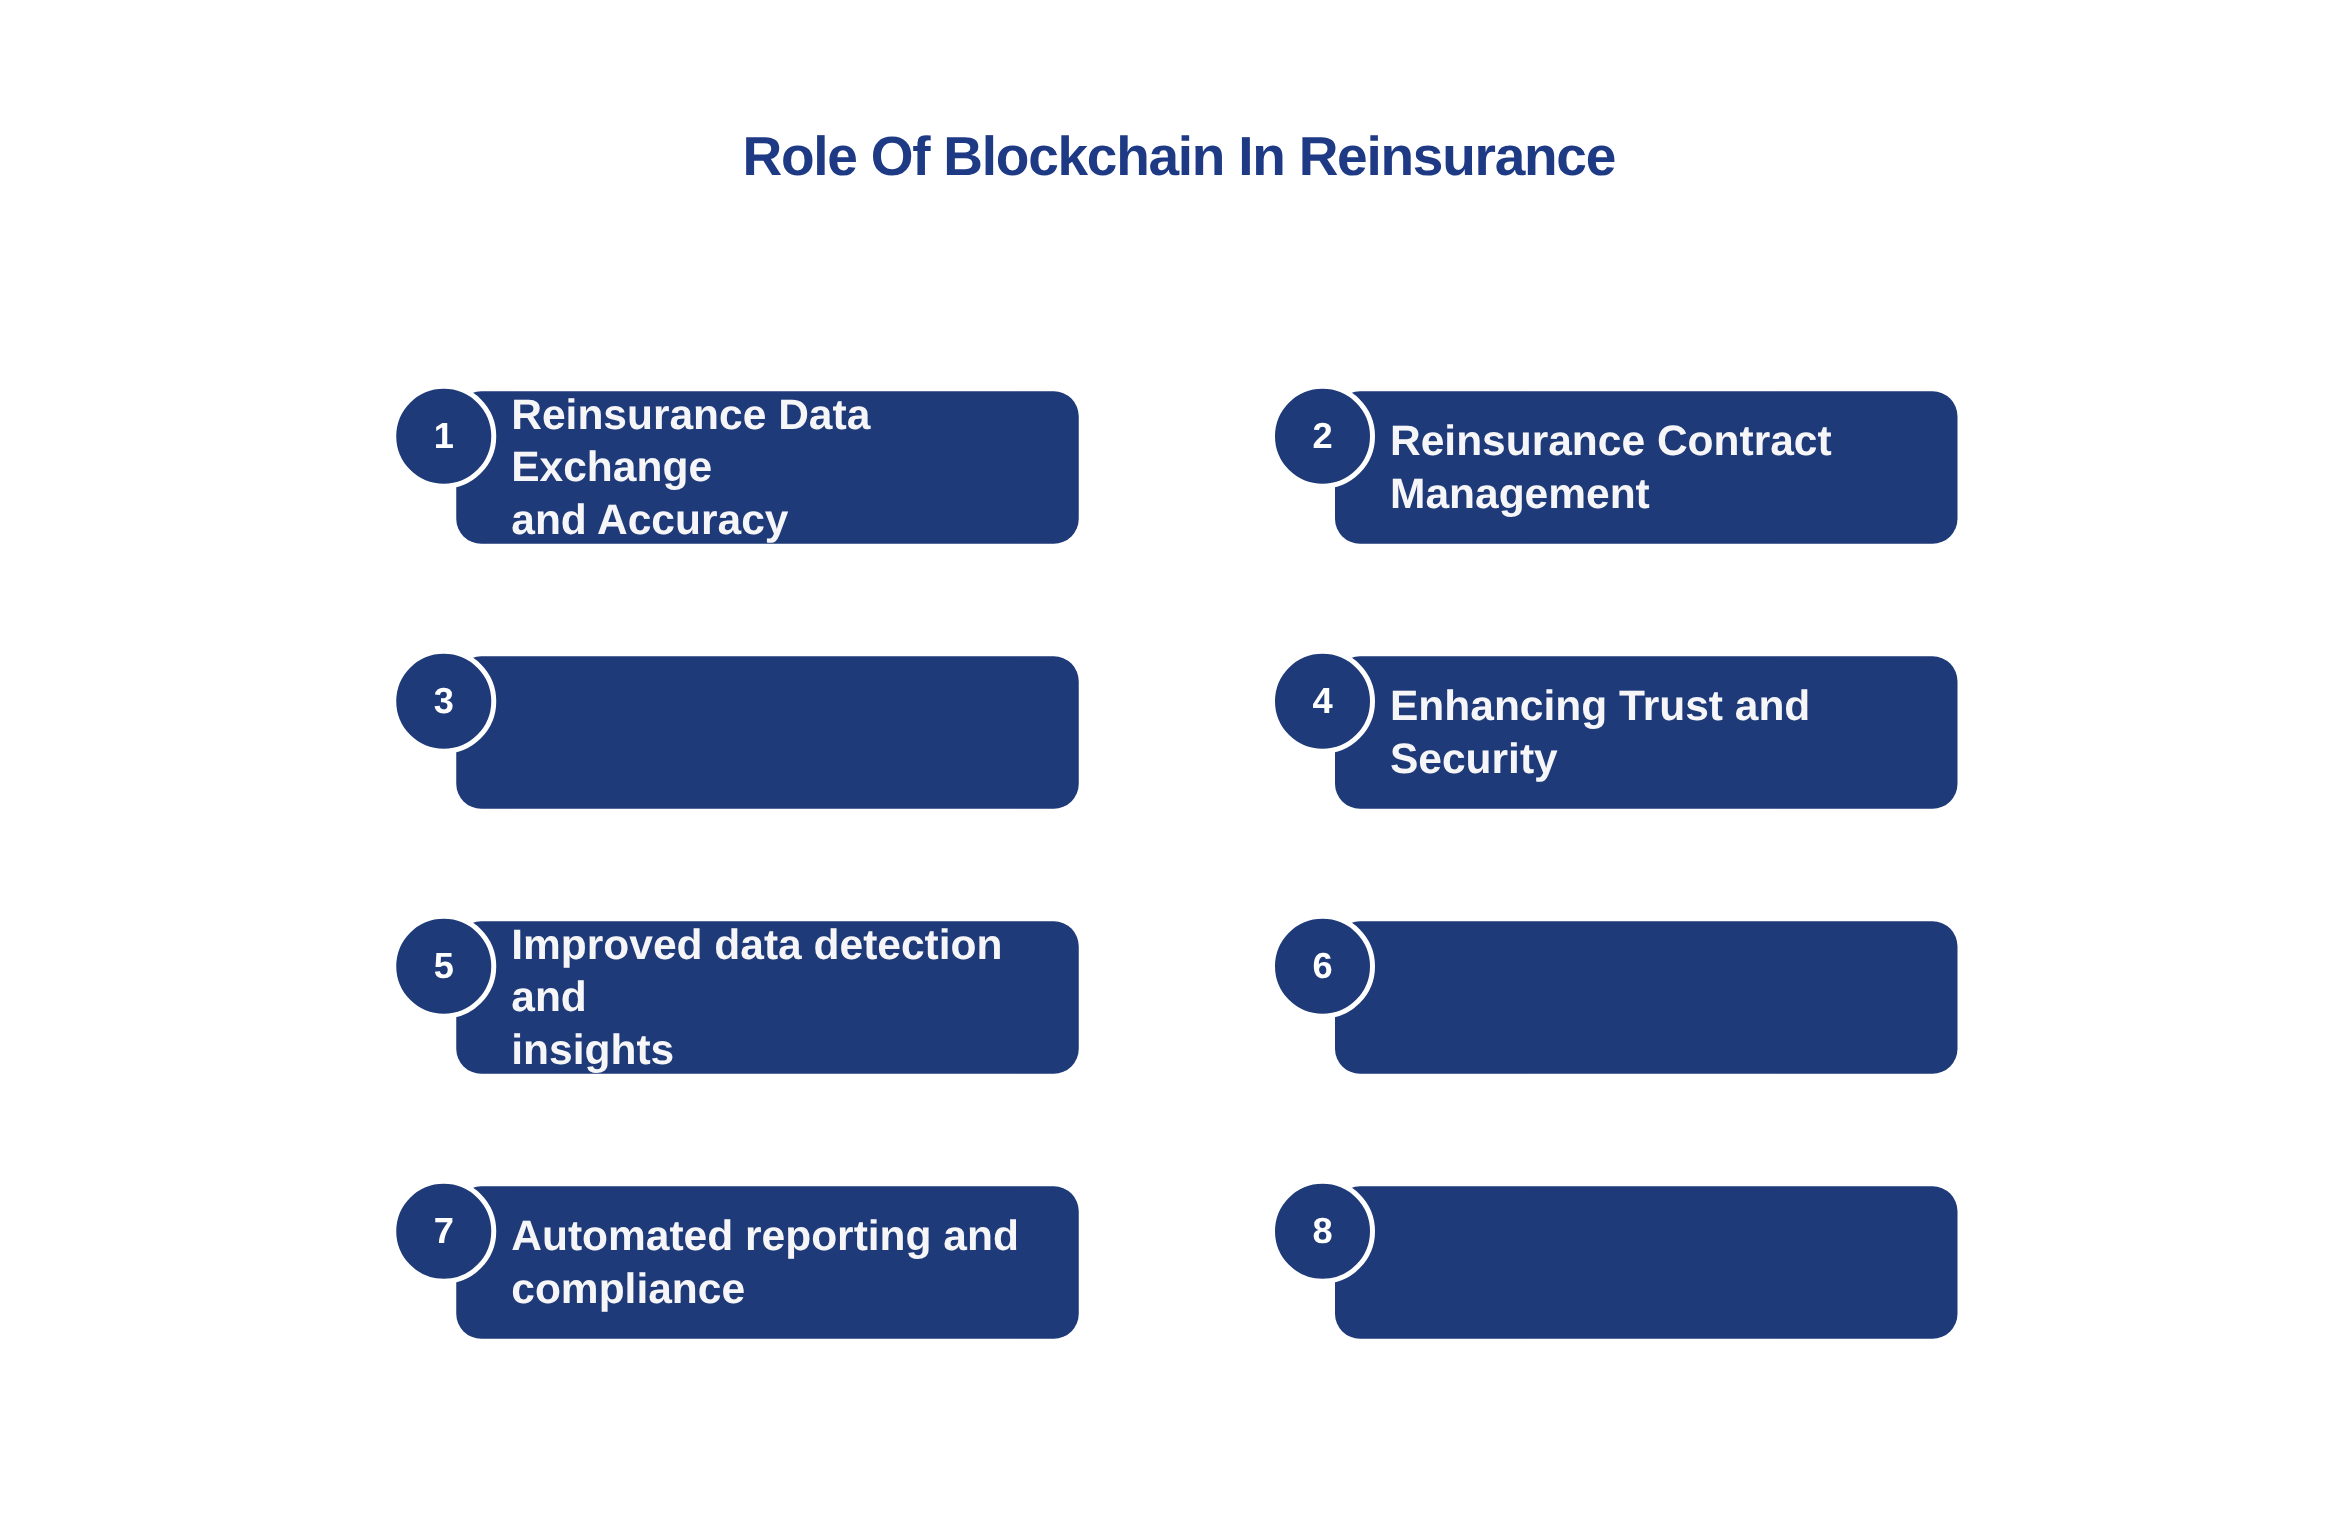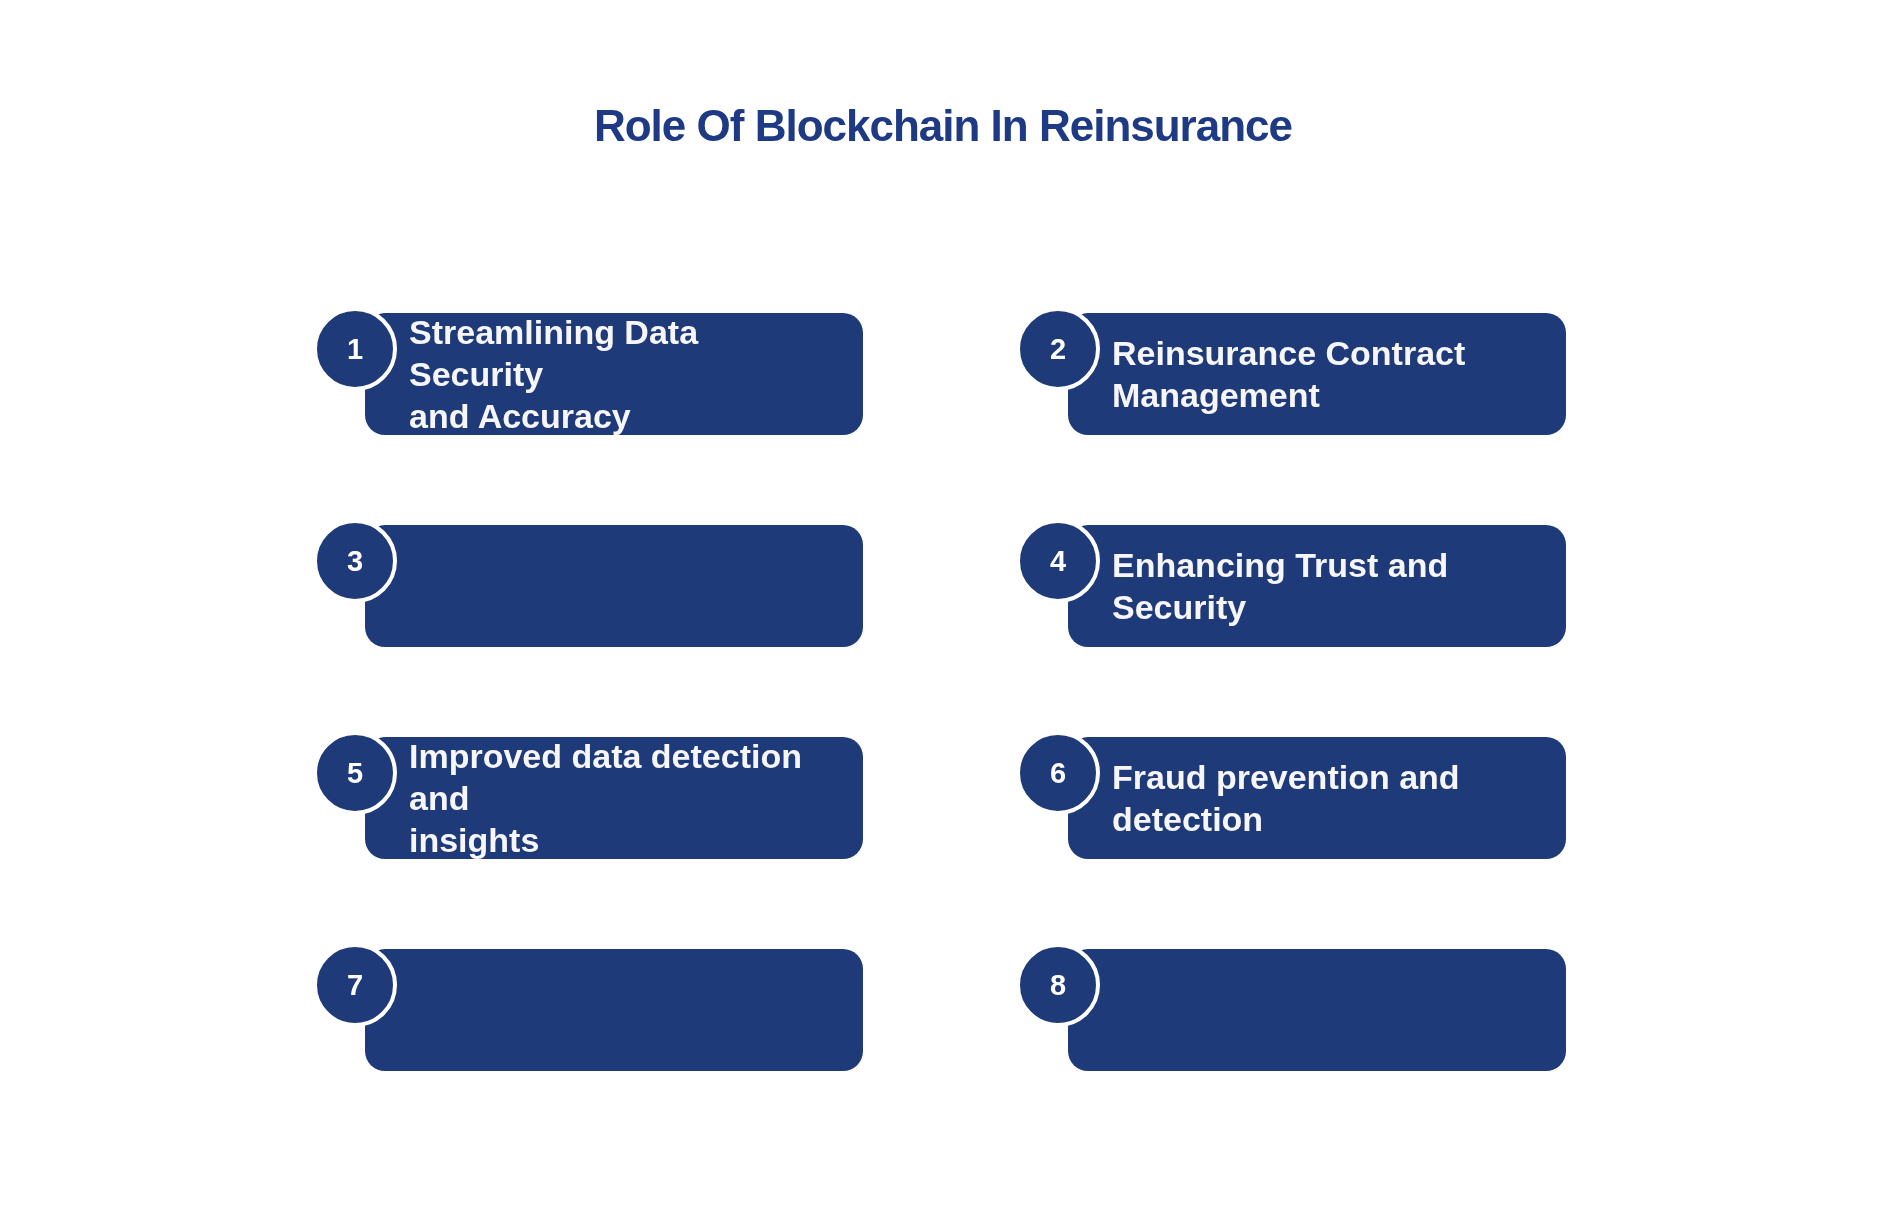--- a/index.html
+++ b/index.html
@@ -78,21 +78,21 @@
 <div class="canvas">
 
   <h1 class="page-title">Role Of Blockchain In Reinsurance</h1>
 
   <div class="cards-grid">
 
     <div class="card">
       <div class="badge">
         <span>1</span>
       </div>
-      <div class="card-label">Streamlining Data Security
+      <div class="card-label">Reinsurance Data Exchange
 and Accuracy</div>
     </div>
 
     <div class="card">
       <div class="badge">
         <span>2</span>
       </div>
       <div class="card-label">Reinsurance Contract
 Management</div>
     </div>
@@ -116,28 +116,28 @@
         <span>5</span>
       </div>
       <div class="card-label">Improved data detection and
 insights</div>
     </div>
 
     <div class="card">
       <div class="badge">
         <span>6</span>
       </div>
-      <div class="card-label">Fraud prevention and
-detection</div>
     </div>
 
     <div class="card">
       <div class="badge">
         <span>7</span>
       </div>
+      <div class="card-label">Automated reporting and
+compliance</div>
     </div>
 
     <div class="card">
       <div class="badge">
         <span>8</span>
       </div>
     </div>
 
   </div>
 </div>

